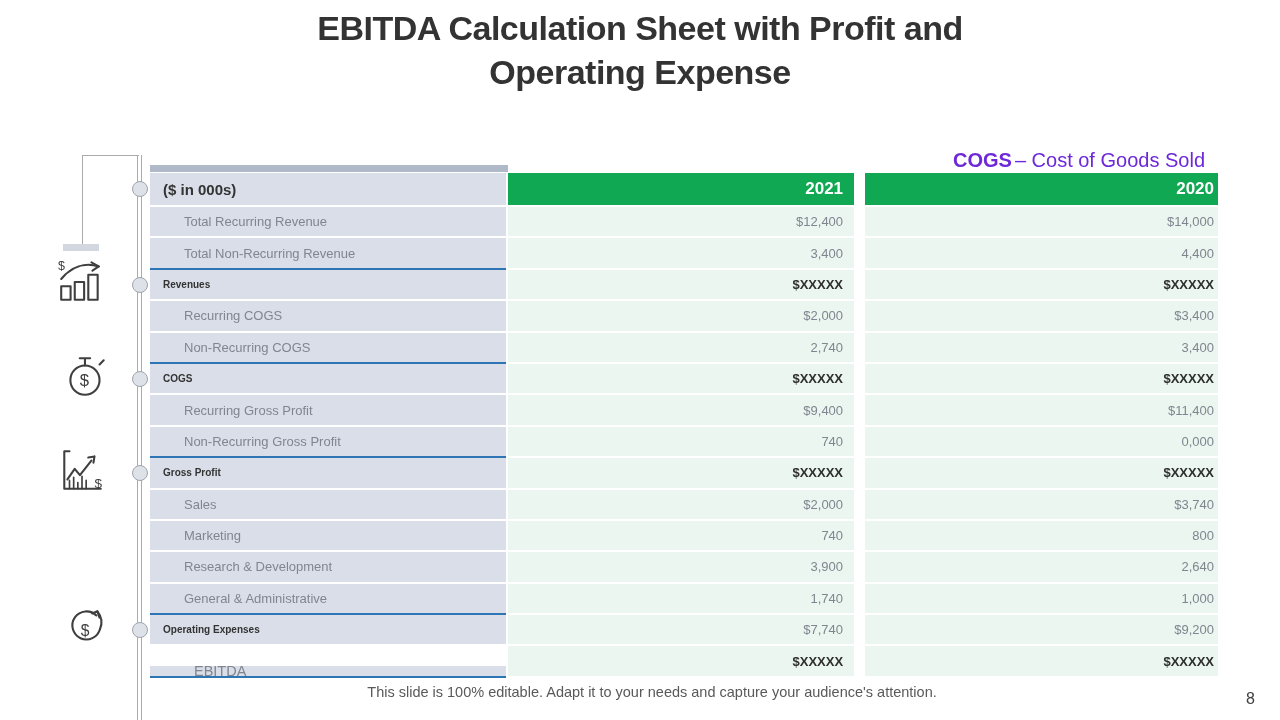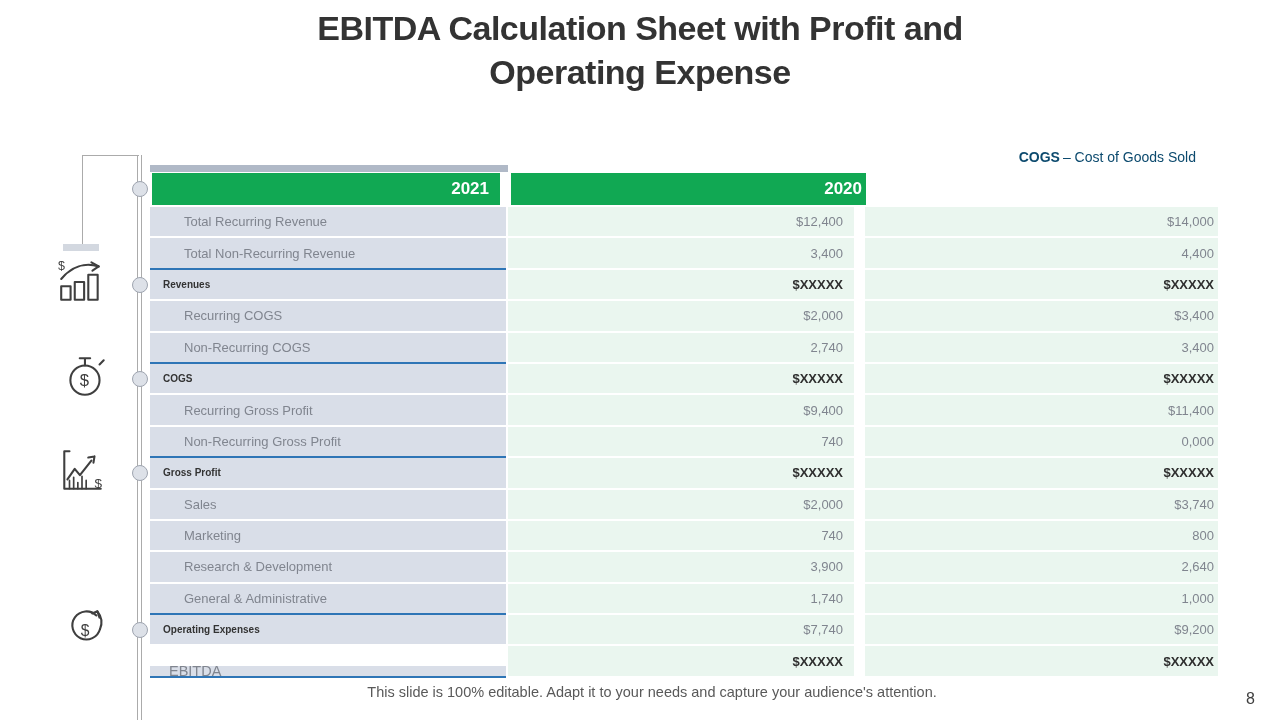--- a/index.html
+++ b/index.html
@@ -13,21 +13,21 @@
     --txt-gray:#80858F;
   }
   *{margin:0;padding:0;box-sizing:border-box;}
   body{background:#e8e8e8;font-family:"Liberation Sans", sans-serif;}
   .slide{position:relative;width:1280px;height:720px;background:#ffffff;overflow:hidden;}
 
   .title{position:absolute;top:6px;left:240px;width:800px;text-align:center;
          font-size:34px;line-height:44px;font-weight:bold;color:var(--txt-dark);
          letter-spacing:-0.5px;}
 
-  .cogs-note{position:absolute;top:149px;right:84px;font-size:14px;color:#0c4a6e;}
+  .cogs-note{position:absolute;top:149px;right:75px;font-size:20px;color:#6d28d9;}
   .cogs-note b{margin-right:3px;}
 
   
   .hline{position:absolute;left:82px;top:155px;width:57px;height:1px;background:var(--line-gray);}
   .vline-short{position:absolute;left:82px;top:155px;width:1px;height:90px;background:var(--line-gray);}
   .base-bar{position:absolute;left:63px;top:244px;width:36px;height:7px;background:#D3D8E0;}
   .timeline{position:absolute;left:137px;top:155px;width:5px;height:565px;
             border-left:1px solid var(--line-gray);border-right:1px solid var(--line-gray);}
   .dot{position:absolute;left:132px;width:16px;height:16px;border-radius:50%;
        background:#DDE1E8;border:1px solid #9FA5B0;z-index:3;}
@@ -47,21 +47,21 @@
   .c1{width:358px;background:var(--cell-gray);display:flex;align-items:center;
       border-bottom:2px solid #fff;}
   .c2{width:348px;margin-left:2px;background:var(--cell-green);display:flex;align-items:center;
       justify-content:flex-end;padding-right:11px;border-bottom:2px solid #fff;}
   .c3{width:355px;margin-left:11px;background:var(--cell-green);display:flex;align-items:center;
       justify-content:flex-end;padding-right:4px;border-bottom:2px solid #fff;}
   .thead .c1{font-size:15px;font-weight:bold;color:var(--txt-dark);padding-left:13px;}
   .thead .c2,.thead .c3{background:var(--green);color:#fff;font-size:17px;font-weight:bold;}
   .sub .c1{font-size:13px;color:var(--txt-gray);padding-left:34px;}
   .total .c1{font-size:10px;font-weight:bold;color:var(--txt-dark);padding-left:13px;}
-  .ebitda .c1{font-size:14.5px;color:var(--txt-gray);padding-left:19px;margin-top:20px;}
+  .ebitda .c1{font-size:14.5px;color:var(--txt-gray);padding-left:44px;margin-top:20px;}
   .val{font-size:13px;color:var(--txt-gray);}
   .boldval .val{font-size:13px;font-weight:bold;color:#2F2F2F;}
   .blue .c1{border-bottom-color:var(--blue-line);}
 
   .footer{position:absolute;top:684px;left:12px;width:100%;text-align:center;
           font-size:14.5px;color:#595959;}
   .page-num{position:absolute;top:690px;right:25px;font-size:16px;color:#3f3f3f;}
 </style>
 </head>
 <body>
@@ -117,20 +117,21 @@
       <path d="M35.5 25 C 38 19, 37 13, 33 8"></path>
       <path d="M33 8 L28 10 M33 8 L35 14"></path>
       <text x="17" y="32" font-size="15">$</text>
     </svg>
   </div>
 
   <div class="fin-table">
     <div class="cap"></div>
 
     <div class="trow thead">
+      <div class="c1">($ in 000s)</div>
       <div class="c2">2021</div>
       <div class="c3">2020</div>
     </div>
 
     <div class="trow sub">
       <div class="c1">Total Recurring Revenue</div>
       <div class="c2">
           <span class="val">$12,400</span>
         </div>
       <div class="c3">

